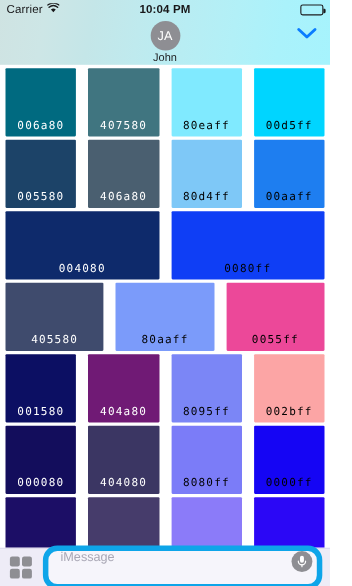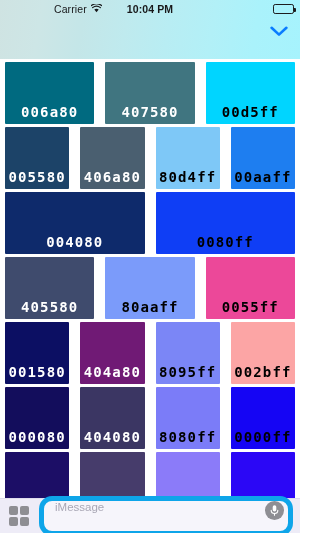--- a/index.html
+++ b/index.html
@@ -40,21 +40,21 @@
     top: 0; left: 0;
     width: 300px;
     height: 18px;
     display: flex;
     align-items: center;
     padding: 0 6px;
     font-size: 10.5px;
     color: #1c1c1e;
     letter-spacing: 0.1px;
   }
-  .sb-left { display: flex; align-items: center; gap: 4px; margin-left: 48px; }
+  .sb-left { display: flex; align-items: center; gap: 4px; }
   .sb-carrier { font-size: 10.5px; color: #18181a; }
   .wifi-icon { display: block; }
   .sb-center {
     position: absolute;
     left: 0; right: 0;
     text-align: center;
     font-size: 10.5px;
     font-weight: bold;
     color: #18181a;
     pointer-events: none;
@@ -144,22 +144,22 @@
     position: relative;
     display: flex;
     align-items: flex-end;
     justify-content: center;
     padding-bottom: 4px;
     border-radius: 1px;
     overflow: hidden;
   }
   .swatch-label {
     font-family: "DejaVu Sans Mono", "Liberation Mono", monospace;
-    font-size: 14px;
-    font-weight: bold;
+    font-size: 10px;
+    font-weight: normal;
     letter-spacing: 1.1px;
     white-space: nowrap;
   }
 
   
   .toolbar {
     position: absolute;
     left: 0; bottom: 0;
     width: 300px;
     height: 35px;
@@ -227,38 +227,45 @@
         </span>
       </div>
       <div class="sb-center">10:04 PM</div>
       <div class="sb-right">
         <span class="battery">
           <span class="battery-fill"></span>
         </span>
       </div>
     </div>
 
+    <div class="contact">
+      <div class="avatar">JA</div>
+      <div class="contact-name">John</div>
+    </div>
 
     <div class="chevron-btn">
       <span>
         <svg width="18" height="11" viewBox="0 0 18 11">
           <path d="M1.6 1.8 L9 8.6 L16.4 1.8" stroke="#0a7cff" stroke-width="2.6" fill="none" stroke-linecap="round" stroke-linejoin="round"></path>
         </svg>
       </span>
     </div>
   </div>
 
   <div class="grid">
 
     <div class="grid-row">
       <div class="swatch" style="background:#006a80">
         <span class="swatch-label" style="color:#ffffff">006a80</span>
       </div>
       <div class="swatch" style="background:#407580">
         <span class="swatch-label" style="color:#ffffff">407580</span>
+      </div>
+      <div class="swatch" style="background:#80eaff">
+        <span class="swatch-label" style="color:#000000">80eaff</span>
       </div>
       <div class="swatch" style="background:#00d5ff">
         <span class="swatch-label" style="color:#000000">00d5ff</span>
       </div>
     </div>
 
     <div class="grid-row">
       <div class="swatch" style="background:#1c4368">
         <span class="swatch-label" style="color:#ffffff">005580</span>
       </div>

